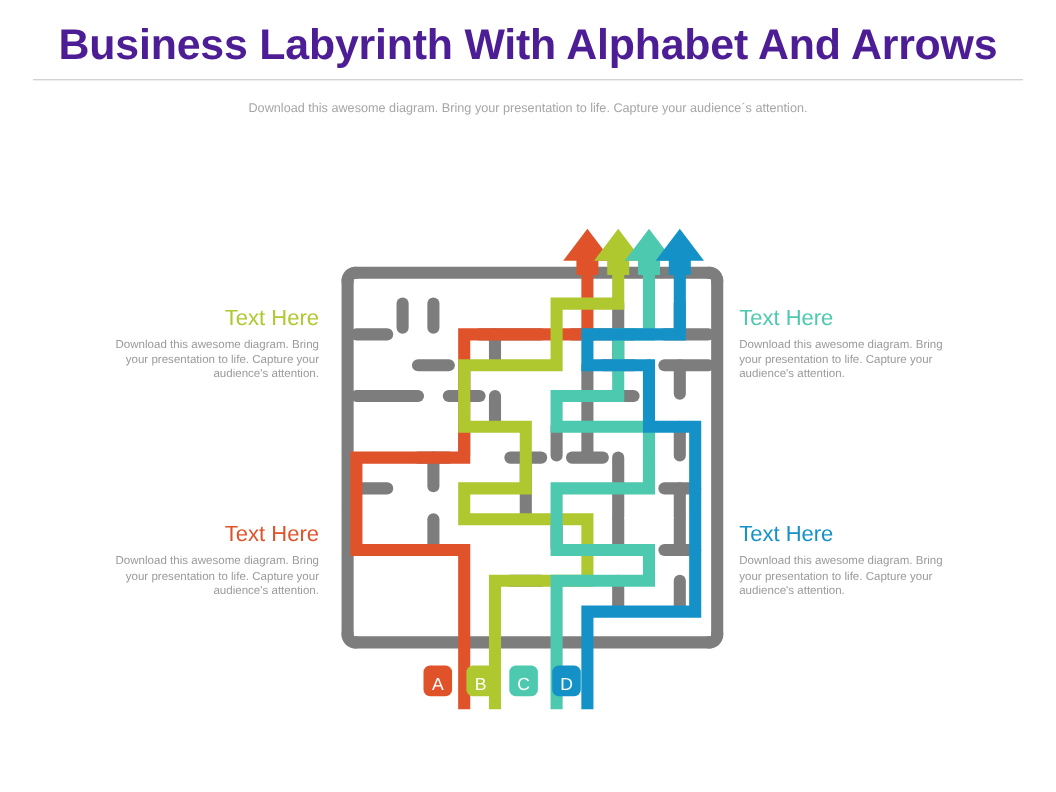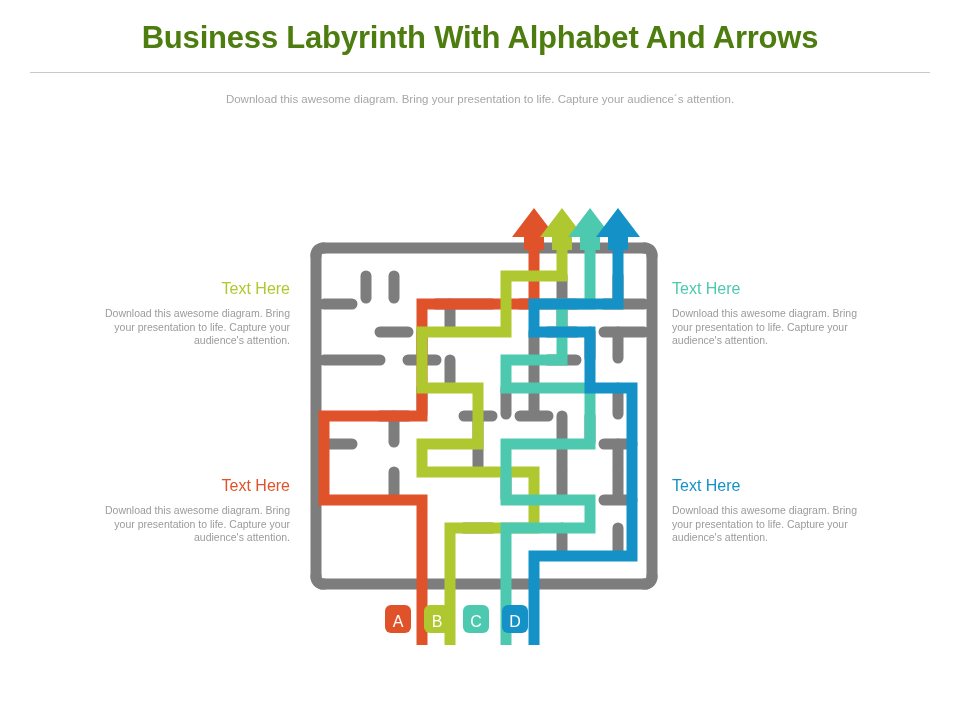--- a/index.html
+++ b/index.html
@@ -21,23 +21,23 @@
     height: 720px;
     background: #ffffff;
   }
 
   
   #title {
     position: absolute;
     left: 0; top: 20px;
     width: 960px;
     text-align: center;
-    font-size: 31px;
+    font-size: 39px;
     font-weight: bold;
-    color: #4d7c0f;
+    color: #4c1d95;
     letter-spacing: -0.2px;
     white-space: nowrap;
   }
   #title-rule {
     position: absolute;
     left: 30px;
     top: 72px;
     width: 900px;
     height: 1px;
     background: #c8c8c8;
@@ -50,21 +50,21 @@
     font-size: 11.5px;
     color: #a6a6a6;
     white-space: nowrap;
   }
 
   
   .txtblock { position: absolute; width: 205px; }
   .txtblock.left  { text-align: right; }
   .txtblock.right { text-align: left; }
   .txt-head {
-    font-size: 16px;
+    font-size: 20px;
     line-height: 22px;
     margin-bottom: 7px;
     white-space: nowrap;
   }
   .txt-body {
     font-size: 10.5px;
     line-height: 13.5px;
     color: #9b9b9b;
   }
   #blk-tl { left: 85px;  top: 278px; }

